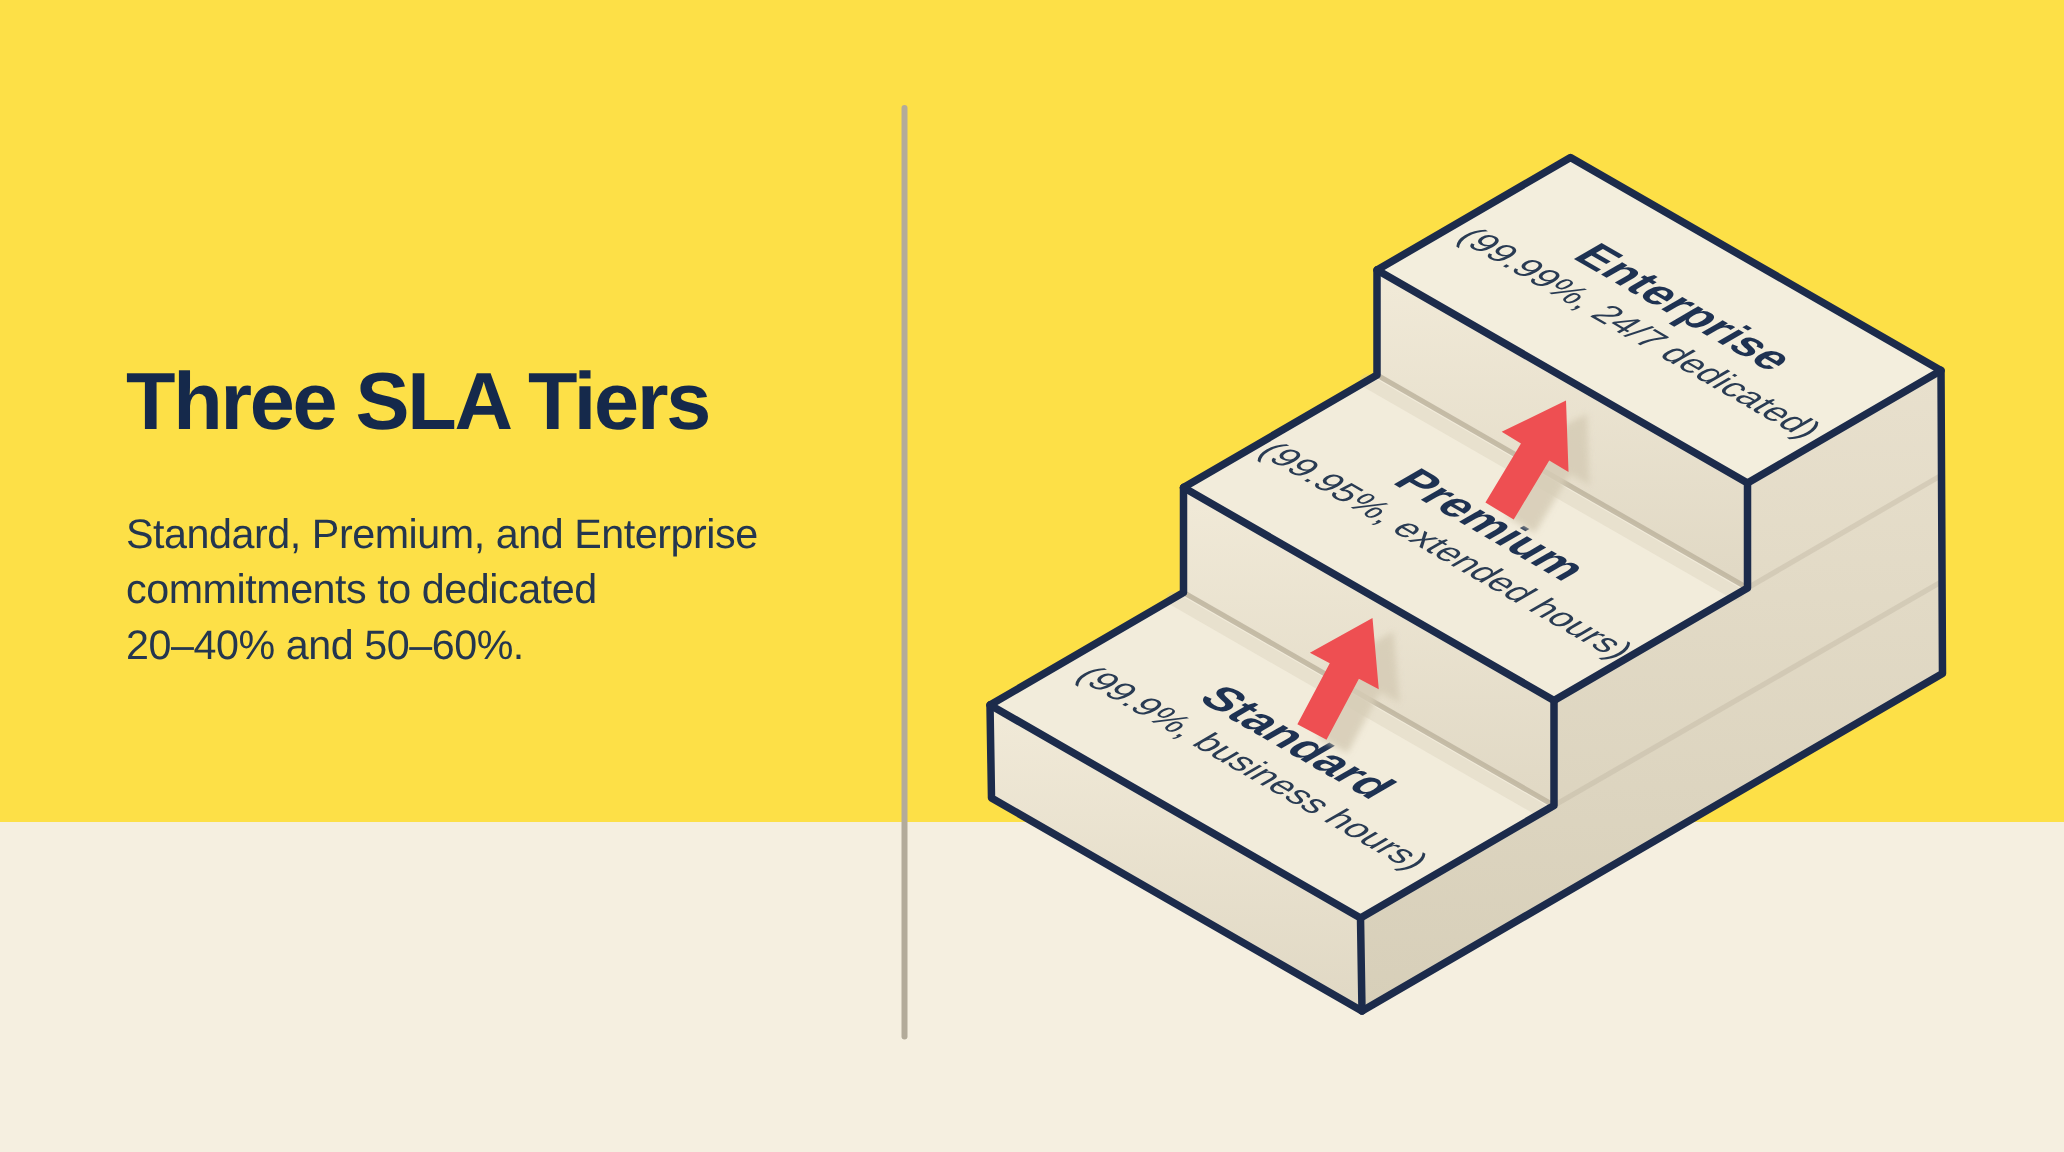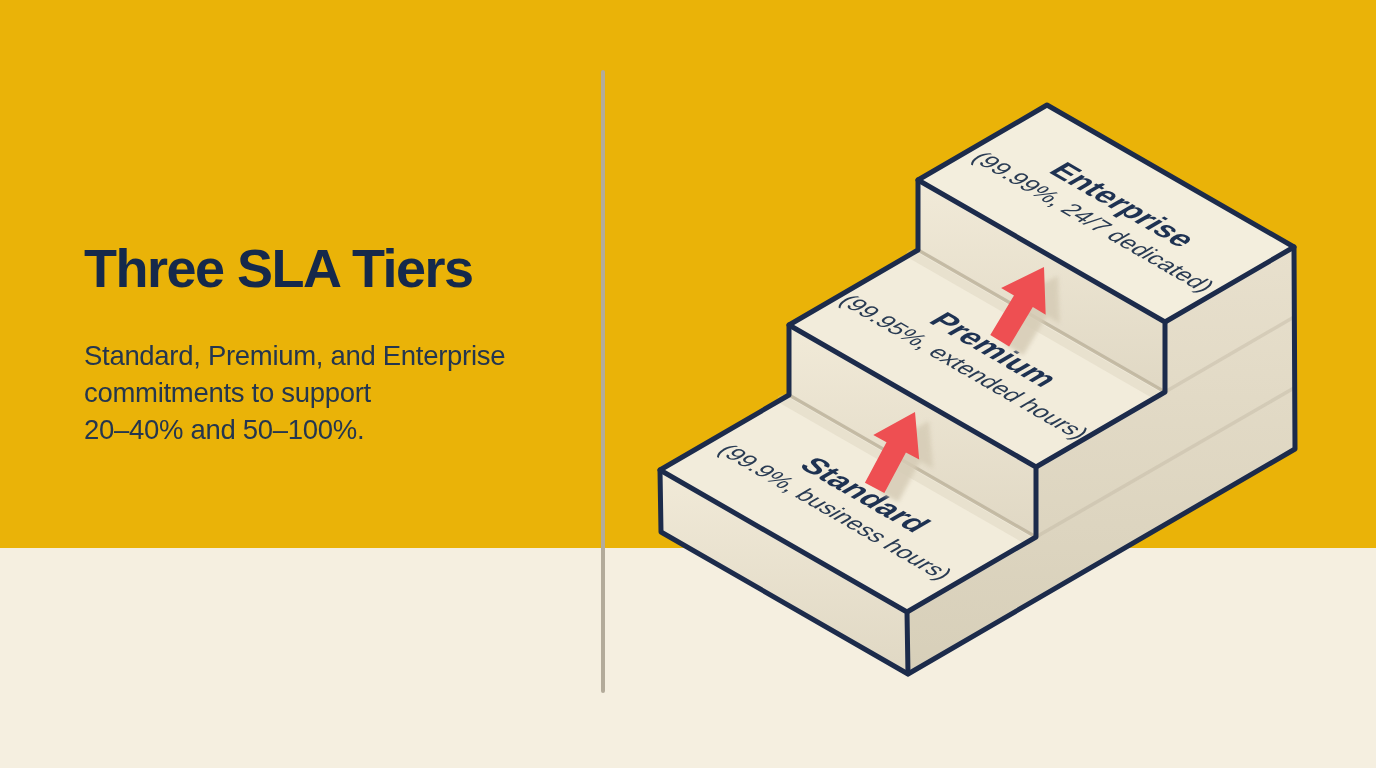--- a/index.html
+++ b/index.html
@@ -5,21 +5,21 @@
   html, body { margin: 0; padding: 0; }
   body {
     width: 1376px; height: 768px;
     background: #f5efe0;
     font-family: "Liberation Sans", sans-serif;
     overflow: hidden;
   }
   .canvas {
     position: relative;
     width: 1376px; height: 548px;
-    background: #eab308;
+    background: #fde047;
   }
   .left-panel {
     position: absolute;
     left: 84px; top: 240px;
     width: 500px;
   }
   .title {
     margin: 0 0 40px 0;
     font-size: 54px;
     font-weight: bold;
@@ -59,22 +59,22 @@
 </style>
 </head>
 <body>
 
 <div class="canvas">
 
   <div class="left-panel">
     <h1 class="title">Three SLA Tiers</h1>
     <div class="description">
       <div>Standard, Premium, and Enterprise</div>
-      <div>commitments to support</div>
-      <div>20–40% and 50–100%.</div>
+      <div>commitments to dedicated</div>
+      <div>20–40% and 50–60%.</div>
     </div>
   </div>
 
   <div class="divider"></div>
 
   <svg class="diagram-svg" width="1376" height="768" viewBox="0 0 1376 768">
     <defs>
       <linearGradient id="gradRiser" x1="0" y1="0" x2="0" y2="1">
         <stop offset="0" stop-color="#f1ead8"></stop>
         <stop offset="1" stop-color="#e0d8c4"></stop>

